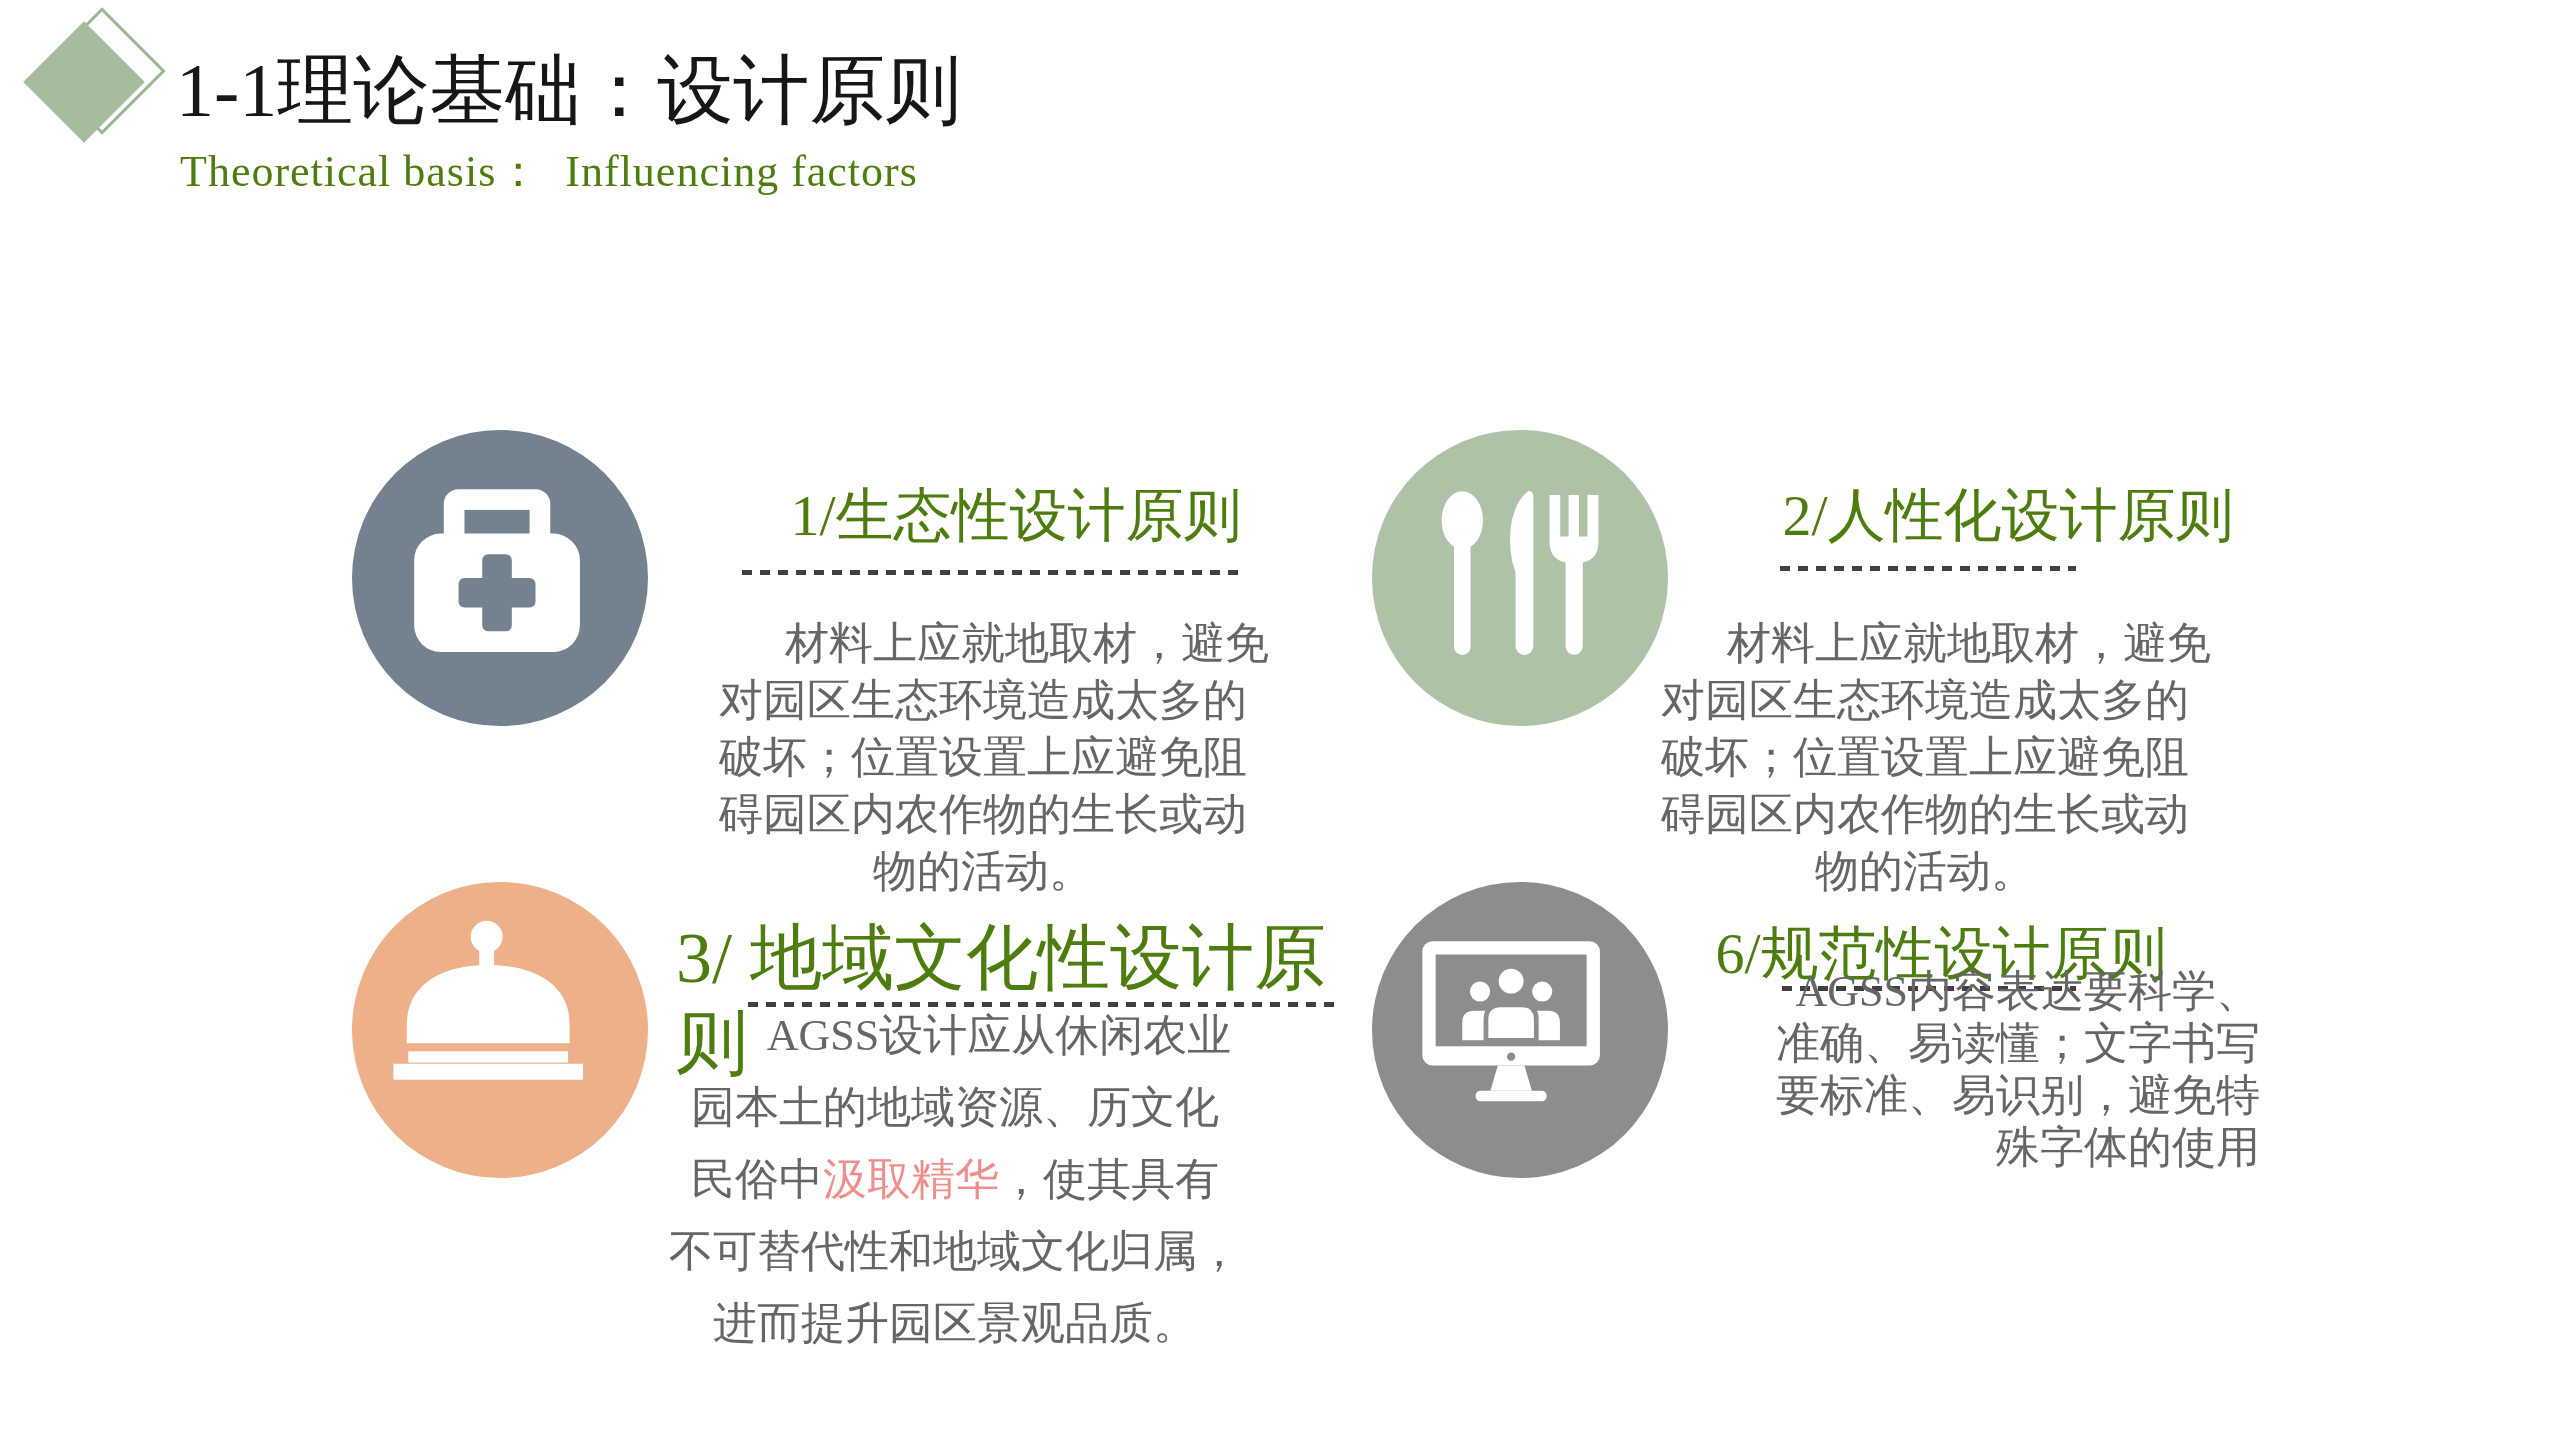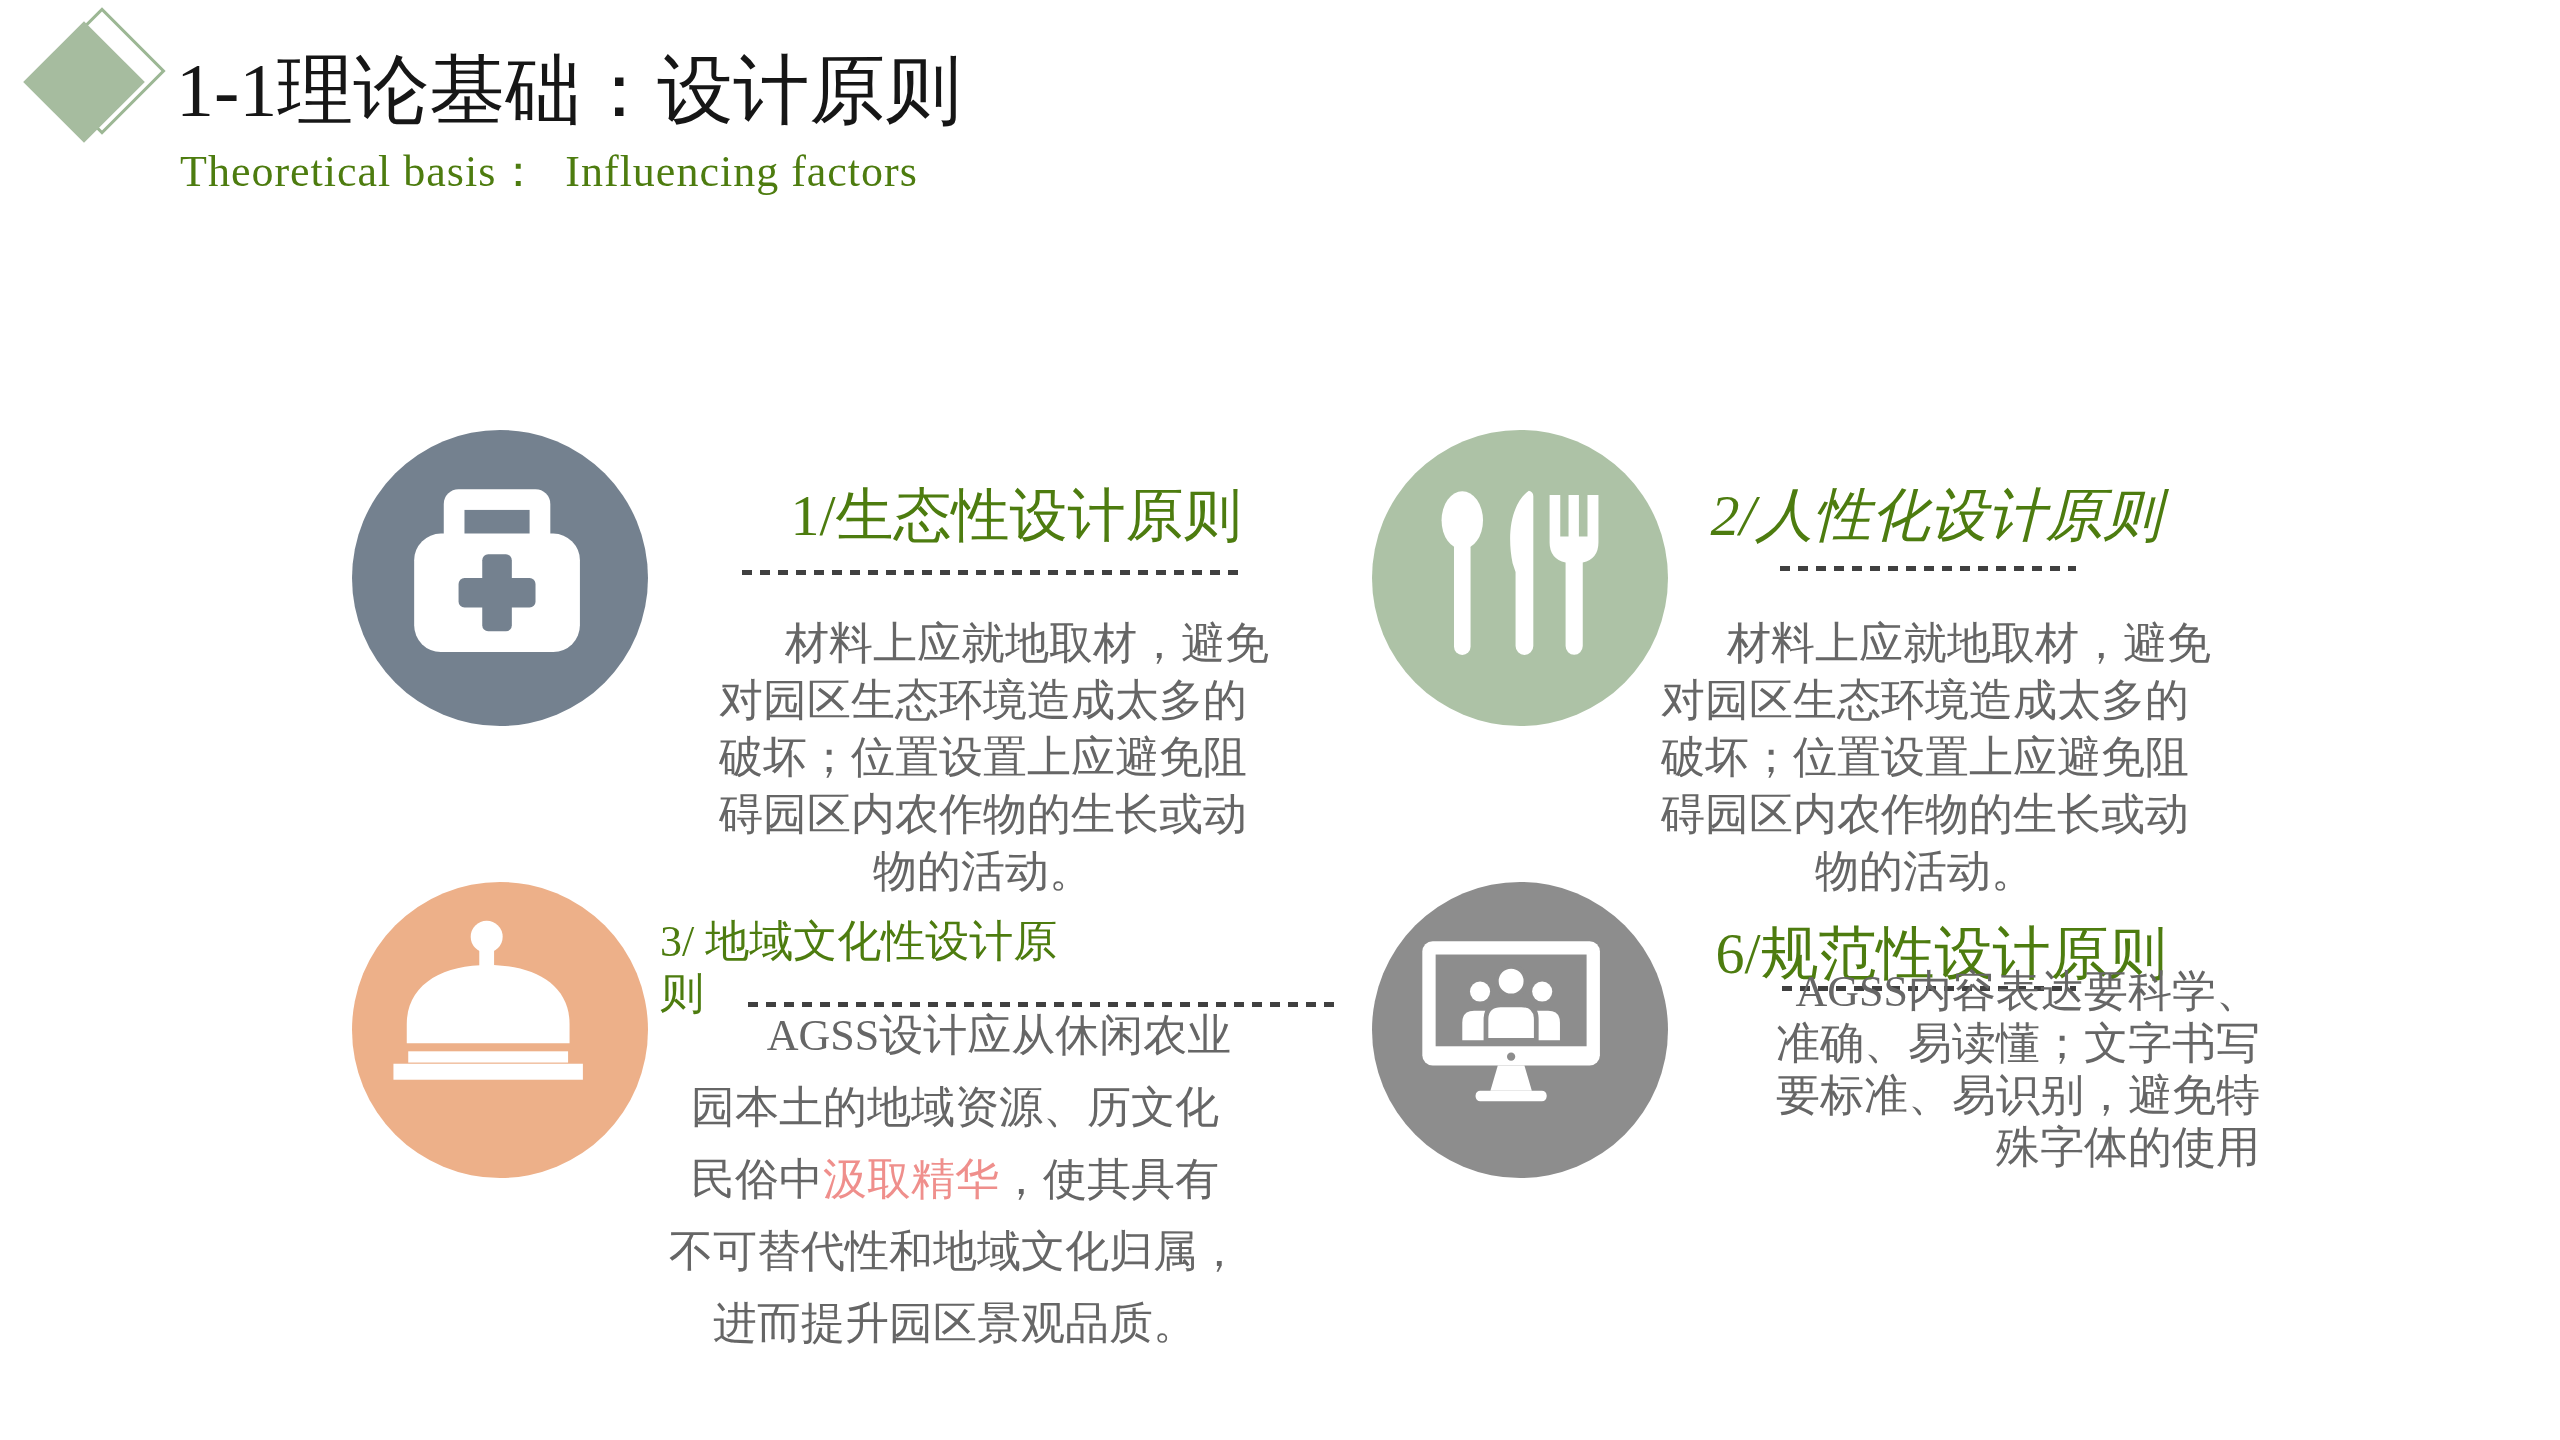--- a/index.html
+++ b/index.html
@@ -22,22 +22,22 @@
   .circle{position:absolute;width:296px;height:296px;}
   .circle svg{width:100%;height:100%;display:block;}
   #c1{left:352px;top:430px;}
   #c2{left:1372px;top:430px;}
   #c3{left:352px;top:882px;}
   #c4{left:1372px;top:882px;}
 
   
   .heading{position:absolute;margin:16px;font-weight:400;color:#4d7c0f;text-align:center;white-space:pre;line-height:1.18;}
   #h1{left:720px;top:466px;width:560px;font-size:58px;}
-  #h2{left:1640px;top:466px;width:560px;font-size:58px;font-style:italic;}
-  #h3{left:644px;top:900px;width:680px;font-size:44px;text-align:left;}
+  #h2{left:1712px;top:466px;width:560px;font-size:58px;}
+  #h3{left:660px;top:900px;width:680px;font-size:72px;text-align:left;}
   #h4{left:1645px;top:904px;width:560px;font-size:58px;}
 
   
   .dash{position:absolute;height:4.5px;background:repeating-linear-gradient(90deg,#404040 0 10px,transparent 10px 18px);}
   #d1{left:742px;top:570px;width:502px;}
   #d2{left:1780px;top:566px;width:296px;}
   #d3{left:748px;top:1002px;width:592px;}
   #d4{left:1782px;top:986px;width:294px;}
 
   

